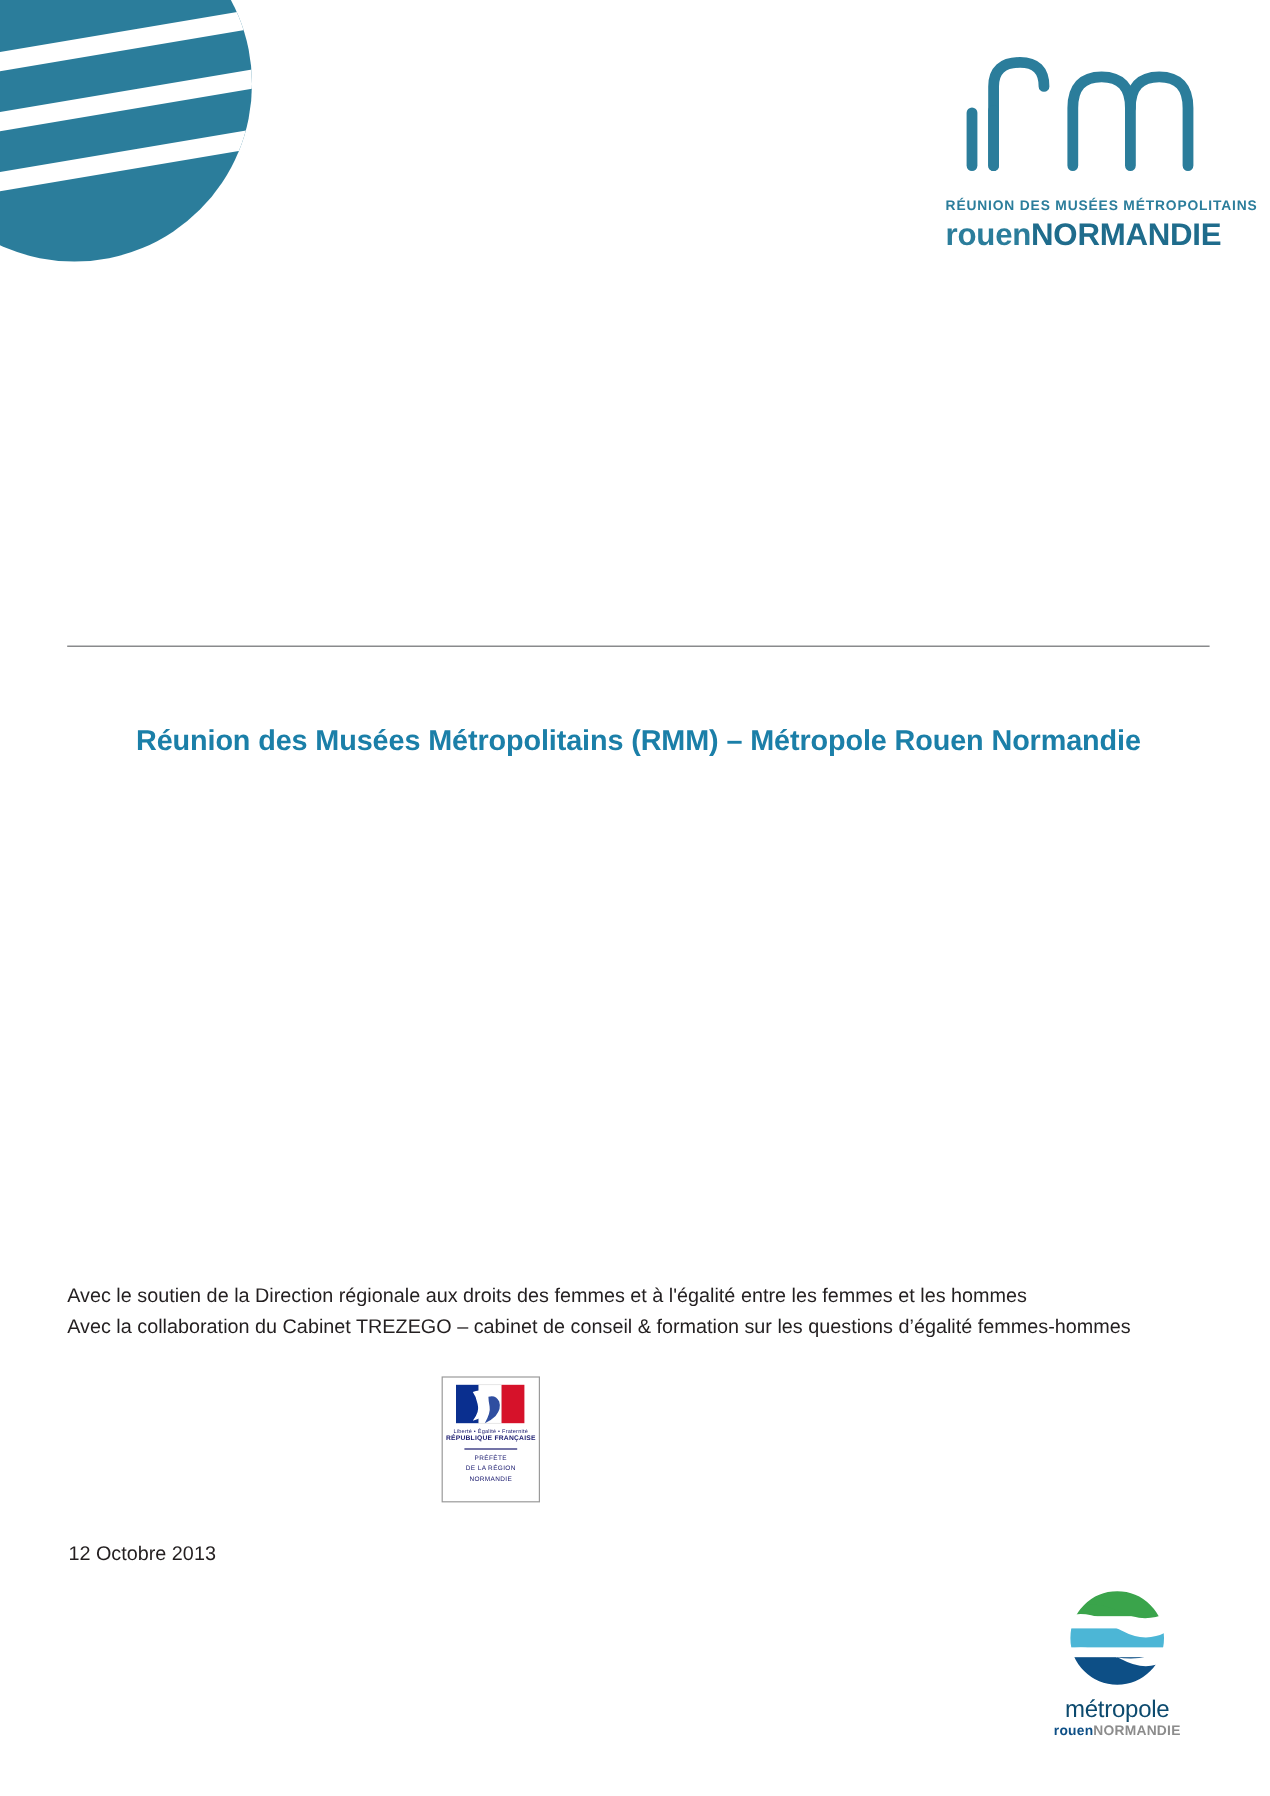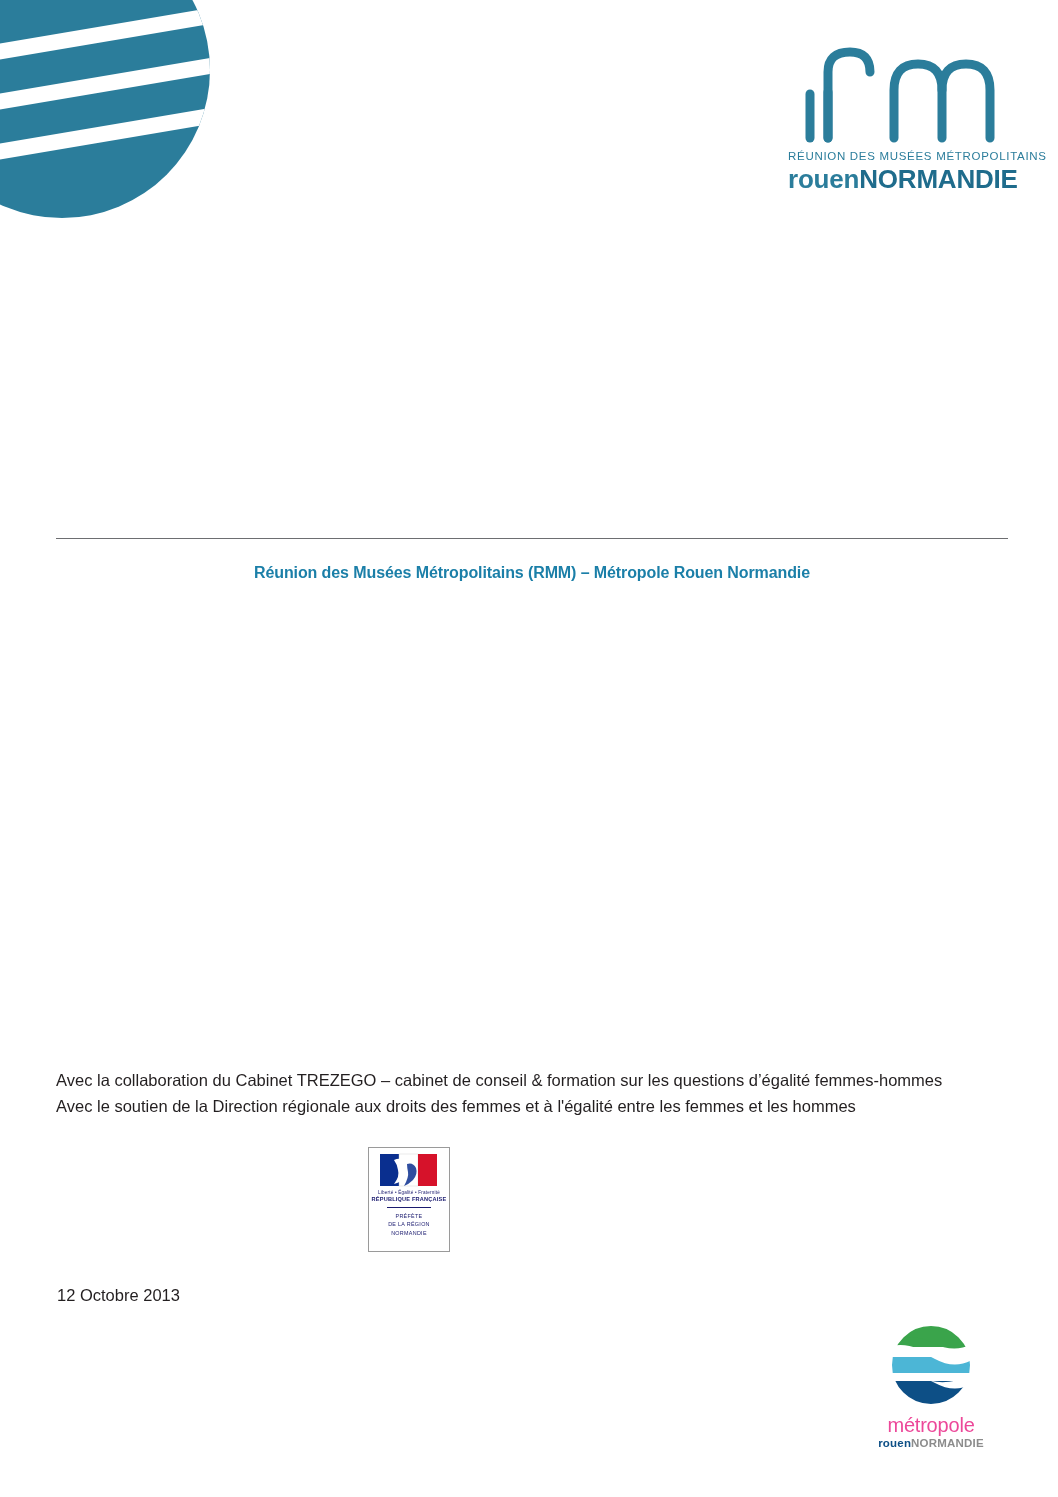--- a/index.html
+++ b/index.html
@@ -39,22 +39,22 @@
   .rmm-mark {
     width: 216px;
     height: 110px;
     margin: 0 auto;
     display: block;
   }
   .rmm-line1 {
     font-size: 11.5px;
     letter-spacing: 0.7px;
     color: #2b7d9b;
-    font-weight: normal;
-    margin-top: 2px;
+    font-weight: bold;
+    margin-top: 18px;
     white-space: nowrap;
   }
   .rmm-line2 {
     font-size: 26px;
     letter-spacing: -0.2px;
     margin-top: 2px;
     white-space: nowrap;
   }
   .rmm-rouen { color: #2b7d9b; font-weight: bold; }
   .rmm-normandie { color: #1f6c8c; font-weight: bold; }
@@ -74,25 +74,25 @@
     letter-spacing: -0.1px;
     line-height: 1.3;
   }
   .title-rule {
     border: 0;
     border-top: 1px solid #6d6e71;
     margin: 33px 0 0 0;
     width: 100%;
   }
   .doc-subtitle {
-    font-size: 16px;
+    font-size: 24px;
     font-weight: bold;
     color: #1b7fa8;
     letter-spacing: -0.1px;
-    margin-top: 24px;
+    margin-top: 63px;
     line-height: 1.3;
   }
 
   
   .support-text {
     position: absolute;
     left: 56px;
     top: 1068px;
     width: 960px;
     font-size: 16.5px;
@@ -192,21 +192,21 @@
     text-align: center;
   }
   .metropole-mark {
     width: 92px;
     height: 92px;
     margin: 0 auto;
     display: block;
   }
   .metropole-word {
     font-size: 20px;
-    color: #ec4899;
+    color: #0c4a6e;
     margin-top: 3px;
     letter-spacing: -0.2px;
   }
   .metropole-sub {
     font-size: 11.5px;
     margin-top: 0px;
     letter-spacing: 0.2px;
   }
   .met-rouen { color: #0d4f86; font-weight: bold; }
   .met-normandie { color: #8c8c8c; font-weight: bold; }
@@ -252,22 +252,22 @@
       <span class="rmm-rouen">rouen</span><span class="rmm-normandie">NORMANDIE</span>
     </div>
   </div>
 
   <div class="title-block">
     <hr class="title-rule">
     <div class="doc-subtitle">Réunion des Musées Métropolitains (RMM) – Métropole Rouen Normandie</div>
   </div>
 
   <div class="support-text">
+    <div>Avec le soutien de la Direction régionale aux droits des femmes et à l'égalité entre les femmes et les hommes</div>
     <div>Avec la collaboration du Cabinet TREZEGO – cabinet de conseil &amp; formation sur les questions d’égalité femmes-hommes</div>
-    <div>Avec le soutien de la Direction régionale aux droits des femmes et à l'égalité entre les femmes et les hommes</div>
   </div>
 
   <div class="partner-row">
 
     <div class="prefet-logo">
       <svg class="prefet-marianne" viewBox="0 0 62 36" aria-hidden="true">
         <rect x="2" y="2" width="19" height="32" fill="#0a2f8f"></rect>
         <rect x="21" y="2" width="19" height="32" fill="#ffffff" stroke="#cccccc" stroke-width="0.4"></rect>
         <rect x="40" y="2" width="19" height="32" fill="#d6122a"></rect>
         <g fill="#ffffff">

